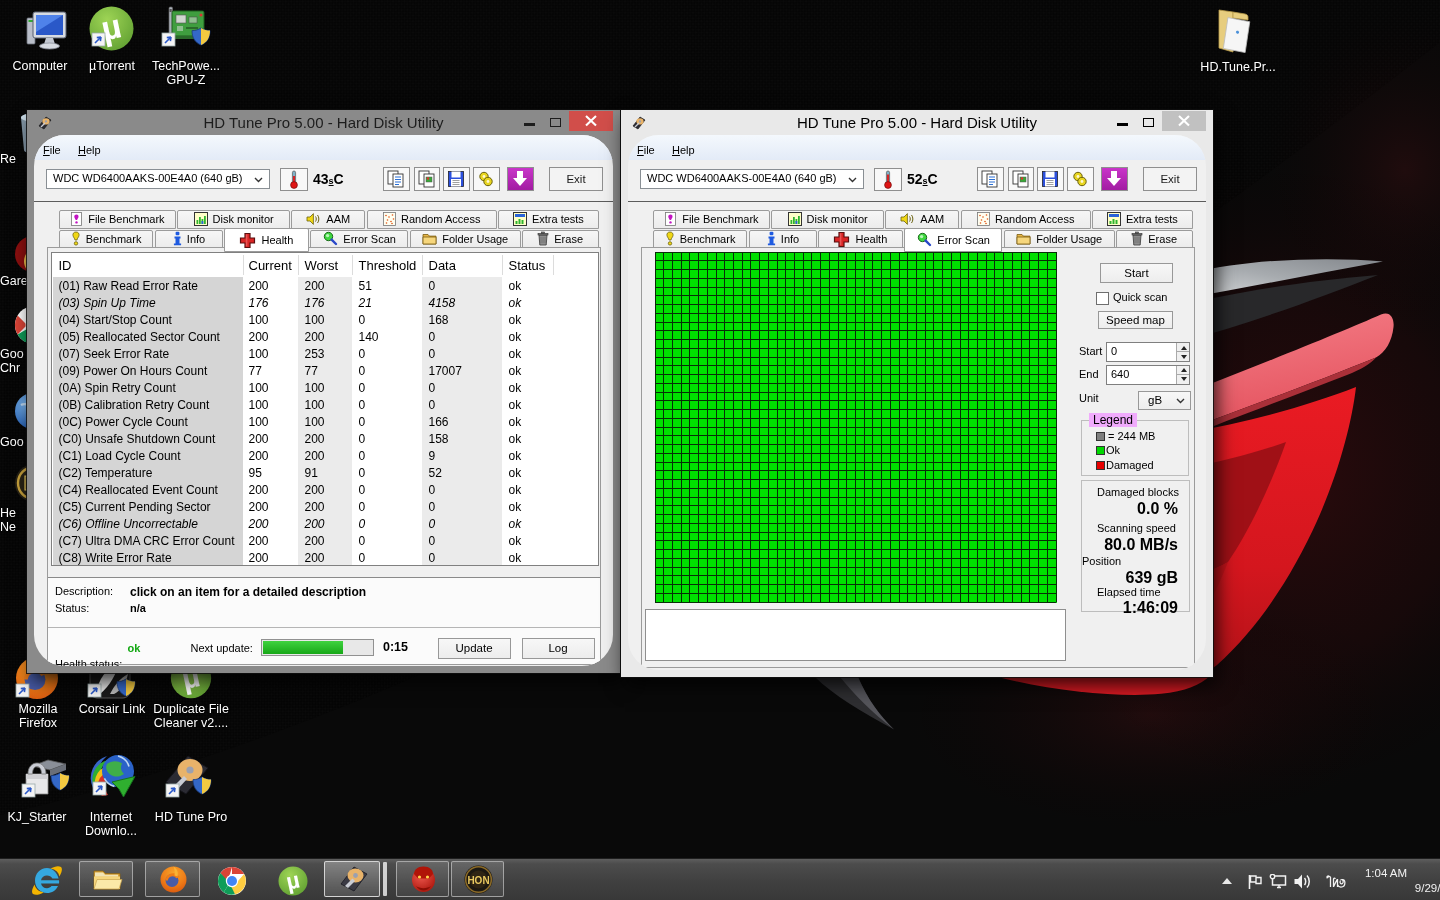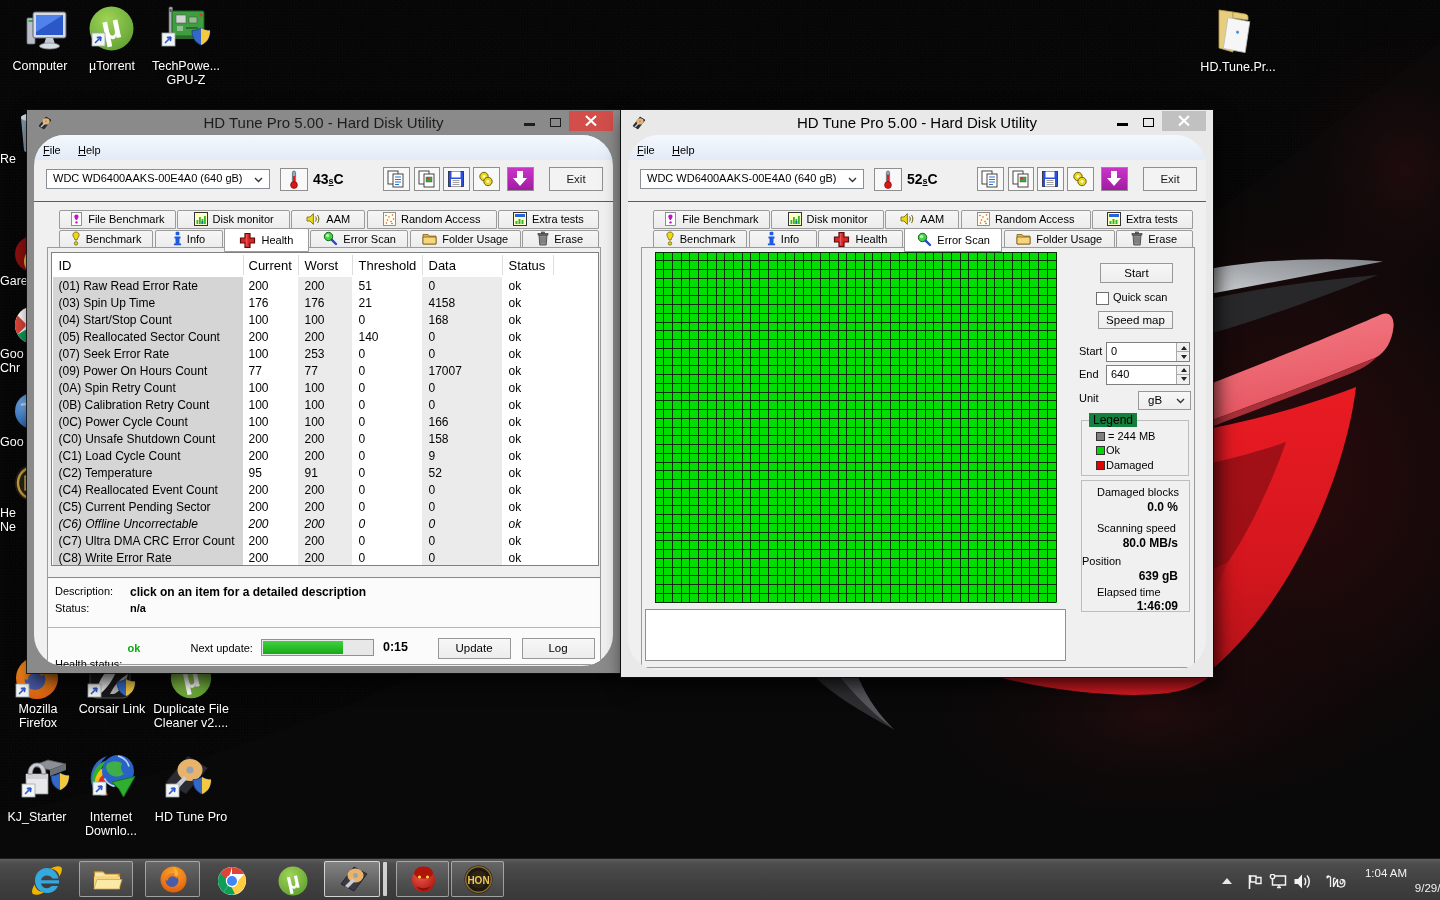--- a/index.html
+++ b/index.html
@@ -34,24 +34,24 @@
 .hhead{position:absolute;left:0;top:0;right:0;height:24px;background:#fff;}
 .hhead span{position:absolute;top:5px;}
 .hsep{position:absolute;top:2px;height:20px;width:1px;background:#dcdcdc;}
 .trow{position:absolute;left:0;right:0;height:17px;}
 .trow span{position:absolute;top:2.5px;white-space:nowrap;}
 .tc0{left:7px;}.tc1{left:197px;}.tc2{left:253px;}.tc3{left:307px;}.tc4{left:377px;}.tc5{left:457px;}
 
 .btnstd{position:absolute;background:linear-gradient(#f7f7f7,#ededed);border:1px solid #989898;
   font-size:11.5px;color:#000;text-align:center;}
 .glabel{position:absolute;font-size:11px;color:#000;white-space:nowrap;}
-.gbold{position:absolute;font-size:12px;font-weight:bold;color:#000;white-space:nowrap;}
+.gbold{position:absolute;font-size:16px;font-weight:bold;color:#000;white-space:nowrap;}
 .spin{position:absolute;background:#fff;border:1px solid #7f7f7f;font-size:11px;}
 .groupbox{position:absolute;border:1px solid #bdbdbd;}
-.groupbox .gt{position:absolute;top:-8px;left:7px;background:#15803d;padding:0 4px;font-size:12px;}
+.groupbox .gt{position:absolute;top:-8px;left:7px;background:#f0abfc;padding:0 4px;font-size:12px;}
 
 #taskbar{position:absolute;left:0;top:858px;width:1440px;height:42px;
   background:linear-gradient(#5e5e5e,#4c4c4c 12%,#404040 55%,#383838);border-top:1px solid #1f1f1f;}
 .tkbtn{position:absolute;top:2px;height:36px;border:1px solid rgba(255,255,255,.45);
   background:linear-gradient(rgba(255,255,255,.14),rgba(255,255,255,.05));border-radius:2px;}
 .tkbtn.active{background:linear-gradient(rgba(255,255,255,.30),rgba(255,255,255,.12));
   border-color:rgba(255,255,255,.7);}
 .tray{position:absolute;color:#f2f2f2;font-size:11.5px;}
 </style></head>
 <body>
@@ -474,21 +474,21 @@
             <div class="hsep" style="left:501px;"></div>
       </div>
       <div class="trow" style="top:24px;">
             <span class="tc0">(01) Raw Read Error Rate</span>
             <span class="tc1">200</span>
             <span class="tc2">200</span>
             <span class="tc3">51</span>
             <span class="tc4">0</span>
             <span class="tc5">ok</span>
           </div>
-      <div class="trow" style="top:41px;">
+      <div class="trow" style="top:41px;font-style:italic;">
             <span class="tc0">(03) Spin Up Time</span>
             <span class="tc1">176</span>
             <span class="tc2">176</span>
             <span class="tc3">21</span>
             <span class="tc4">4158</span>
             <span class="tc5">ok</span>
           </div>
       <div class="trow" style="top:58px;">
             <span class="tc0">(04) Start/Stop Count</span>
             <span class="tc1">100</span>

